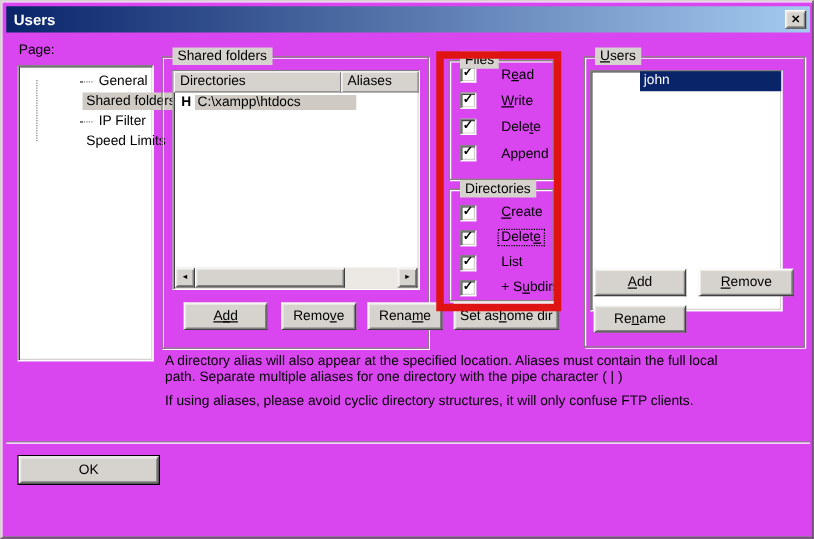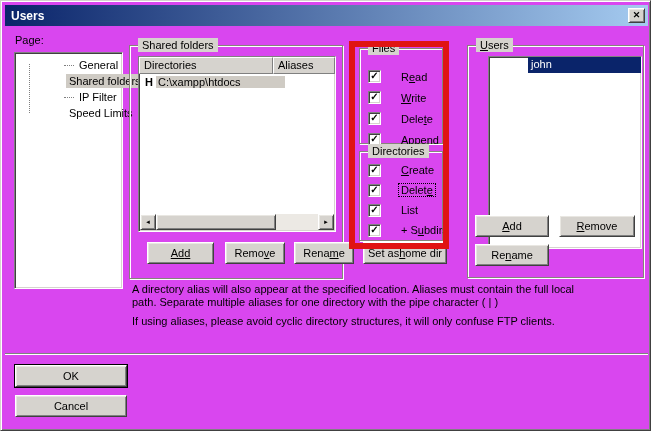--- a/index.html
+++ b/index.html
@@ -76,21 +76,21 @@
     display:flex; align-items:center; justify-content:center;
     font-size:10px; font-weight:bold; line-height:1; flex:none; }
   .cb span { margin-top:-1px; }
   .cblabel { margin-left:18px; padding:0 2px; white-space:nowrap; }
   .cblabel.focus { outline:1px dotted #000; }
 
   .annotation { position:absolute; left:348px; top:40px; width:100px; height:208px;
     border:6px solid #e01313; pointer-events:none; z-index:20; }
 
   
-  .userslist { position:absolute; left:20px; top:10px; width:154px; height:193px; }
+  .userslist { position:absolute; left:4px; top:10px; width:154px; height:193px; }
   .userrow { height:16px; background:#0a246a; color:#fff; padding:1px 3px; white-space:nowrap; }
 
   .helpline { position:absolute; left:131px; white-space:nowrap;text-align:right; }
 
   .separator { position:absolute; left:4px; top:352px; width:643px; height:2px;
     border-top:1px solid #808080; border-bottom:1px solid #ffffff; }
 
   u { text-decoration:underline; }
 </style>
 </head>
@@ -149,21 +149,21 @@
         </div>
       </div>
     </div>
   </div>
 
   <div class="btn" style="left:146px; top:241px; width:67px; height:22px;text-decoration:underline;">A<u>d</u>d</div>
   <div class="btn" style="left:224px; top:241px; width:60px; height:22px;">Remo<u>v</u>e</div>
   <div class="btn" style="left:293px; top:241px; width:60px; height:22px;">Rena<u>m</u>e</div>
   <div class="btn" style="left:362px; top:241px; width:84px; height:22px;">Set as <u>h</u>ome dir</div>
 
-  <div class="group" style="left:358px; top:47px; width:84px; height:96px; padding-top:17px;">
+  <div class="group" style="left:358px; top:47px; width:84px; height:96px; padding-top:0;">
     <span class="glabel">Files</span>
     <div class="cbrow">
       <span class="cb">
           <span>✓</span>
         </span>
       <span class="cblabel">R<u>e</u>ad</span>
     </div>
     <div class="cbrow">
       <span class="cb">
           <span>✓</span>
@@ -225,15 +225,14 @@
   <div class="btn" style="left:558px; top:214px; width:76px; height:22px;"><u>R</u>emove</div>
   <div class="btn" style="left:474px; top:243px; width:74px; height:22px;">Re<u>n</u>ame</div>
 
   <div class="helpline" style="top:282px;">A directory alias will also appear at the specified location. Aliases must contain the full local</div>
   <div class="helpline" style="top:314px;">If using aliases, please avoid cyclic directory structures, it will only confuse FTP clients.</div>
   <div class="helpline" style="top:295px;">path. Separate multiple aliases for one directory with the pipe character ( | )</div>
 
   <div class="separator"></div>
 
   <div class="btn default" style="left:14px; top:364px; width:112px; height:22px;">OK</div>
-  <div class="btn" style="left:14px; top:394px; width:112px; height:22px;">Cancel</div>
 
 </div>
 
 </body></html>

